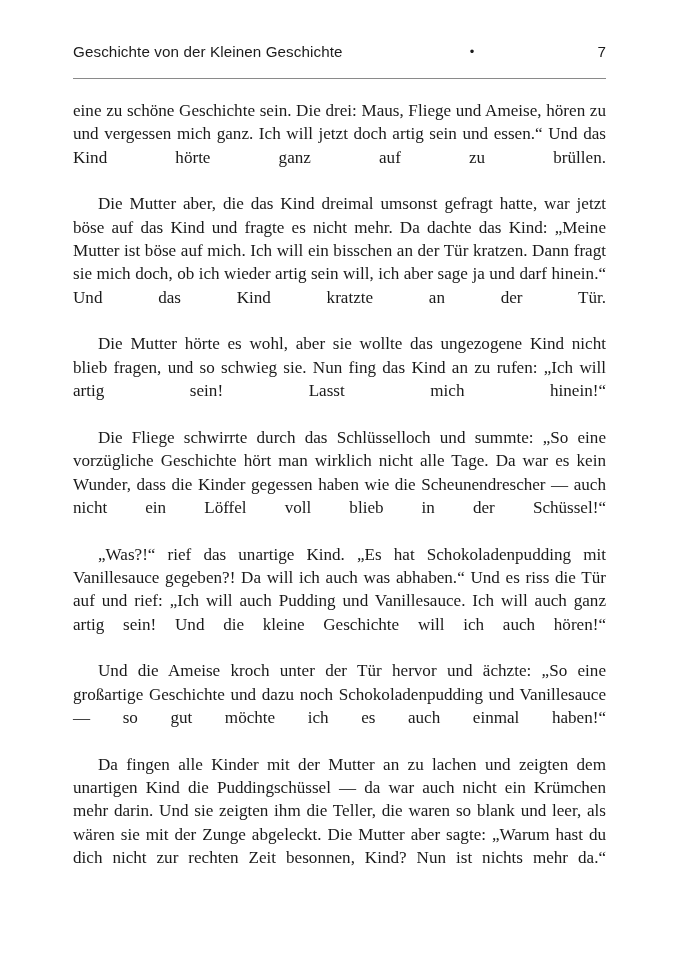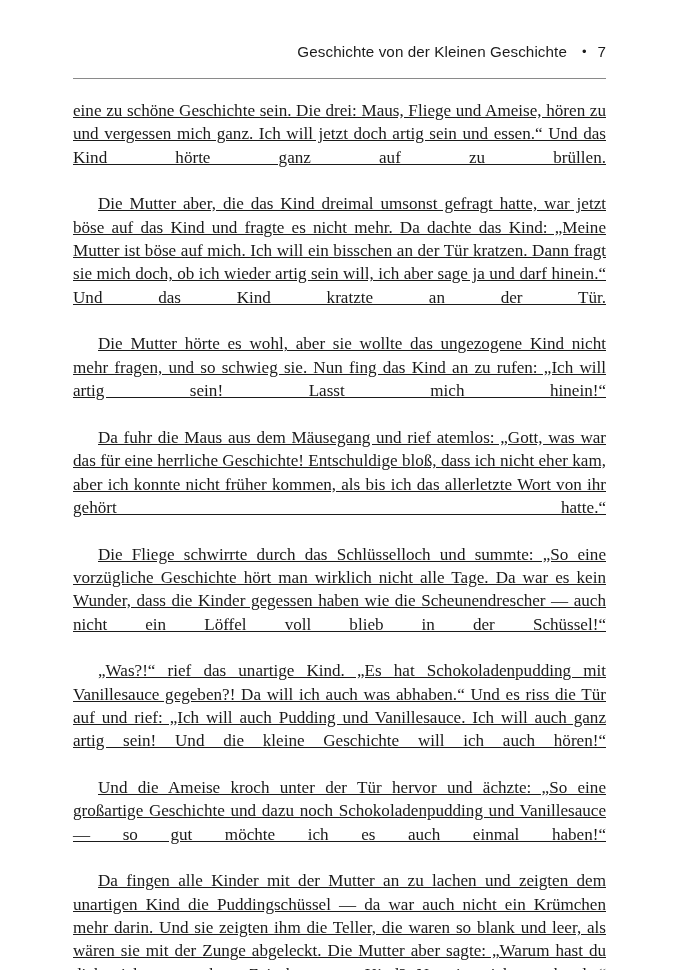--- a/index.html
+++ b/index.html
@@ -25,21 +25,21 @@
 
   
   .page-header {
     position: absolute;
     left: 73px;
     right: 75px;
     top: 44px;
     height: 24px;
     display: flex;
     align-items: baseline;
-    justify-content: flex-end;
+    justify-content: space-between;
     font-family: "Liberation Sans", "DejaVu Sans", sans-serif;
   }
   .header-title {
     font-size: 15.2px;
     line-height: 1;
     color: #1b1b1b;
     letter-spacing: 0.1px;
     white-space: nowrap;
   }
   .header-sep {
@@ -74,21 +74,20 @@
     font-size: 17.1px;
     line-height: 23.35px;
     text-align: justify;
     text-justify: inter-word;
     hyphens: manual;
     -webkit-hyphens: manual;
   }
   .text-block p {
     margin: 0;
     text-indent: 25px;
-    text-decoration: underline;
   }
   .text-block p.no-indent {
     text-indent: 0;
   }
   
   .text-block p::after {
     content: "";
     display: inline-block;
     width: 100%;
   }
@@ -102,22 +101,21 @@
     <span class="header-title">Geschichte von der Kleinen Geschichte</span>
     <span class="header-sep">•</span>
     <span class="header-pageno">7</span>
   </div>
 
   <div class="header-rule"></div>
 
   <div class="text-block">
     <p class="no-indent">eine zu schöne Geschichte sein. Die drei: Maus, Fliege und Ameise, hören zu und vergessen mich ganz. Ich will jetzt doch artig sein und essen.“ Und das Kind hörte ganz auf zu brüllen.</p>
     <p>Die Mutter aber, die das Kind dreimal umsonst gefragt hatte, war jetzt böse auf das Kind und fragte es nicht mehr. Da dachte das Kind: „Meine Mutter ist böse auf mich. Ich will ein bisschen an der Tür krat­zen. Dann fragt sie mich doch, ob ich wieder artig sein will, ich aber sage ja und darf hinein.“ Und das Kind kratzte an der Tür.</p>
-    <p>Die Mutter hörte es wohl, aber sie wollte das ungezogene Kind nicht mehr fragen, und so schwieg sie. Nun fing das Kind an zu rufen: „Ich will artig sein! Lasst mich hinein!“</p>
-    <p>Da fuhr die Maus aus dem Mäusegang und rief atemlos: „Gott, was war das für eine herrliche Geschichte! Entschuldige bloß, dass ich nicht eher kam, aber ich konnte nicht früher kommen, als bis ich das allerletzte Wort von ihr gehört hatte.“</p>
+    <p>Die Mutter hörte es wohl, aber sie wollte das ungezogene Kind nicht blieb fragen, und so schwieg sie. Nun fing das Kind an zu rufen: „Ich will artig sein! Lasst mich hinein!“</p>
     <p>Die Fliege schwirrte durch das Schlüsselloch und summte: „So eine vorzügliche Geschichte hört man wirklich nicht alle Tage. Da war es kein Wunder, dass die Kinder gegessen haben wie die Scheunendrescher — auch nicht ein Löffel voll blieb in der Schüssel!“</p>
     <p>„Was?!“ rief das unartige Kind. „Es hat Schokoladenpudding mit Vanillesauce gegeben?! Da will ich auch was abhaben.“ Und es riss die Tür auf und rief: „Ich will auch Pudding und Vanillesauce. Ich will auch ganz artig sein! Und die kleine Geschichte will ich auch hören!“</p>
     <p>Und die Ameise kroch unter der Tür hervor und ächzte: „So eine großartige Geschichte und dazu noch Schokoladenpudding und Vanil­lesauce — so gut möchte ich es auch einmal haben!“</p>
     <p>Da fingen alle Kinder mit der Mutter an zu lachen und zeigten dem unartigen Kind die Puddingschüssel — da war auch nicht ein Krüm­chen mehr darin. Und sie zeigten ihm die Teller, die waren so blank und leer, als wären sie mit der Zunge abgeleckt. Die Mutter aber sag­te: „Warum hast du dich nicht zur rechten Zeit besonnen, Kind? Nun ist nichts mehr da.“</p>
 
   </div>
 
 </div>
 
 </body></html>

